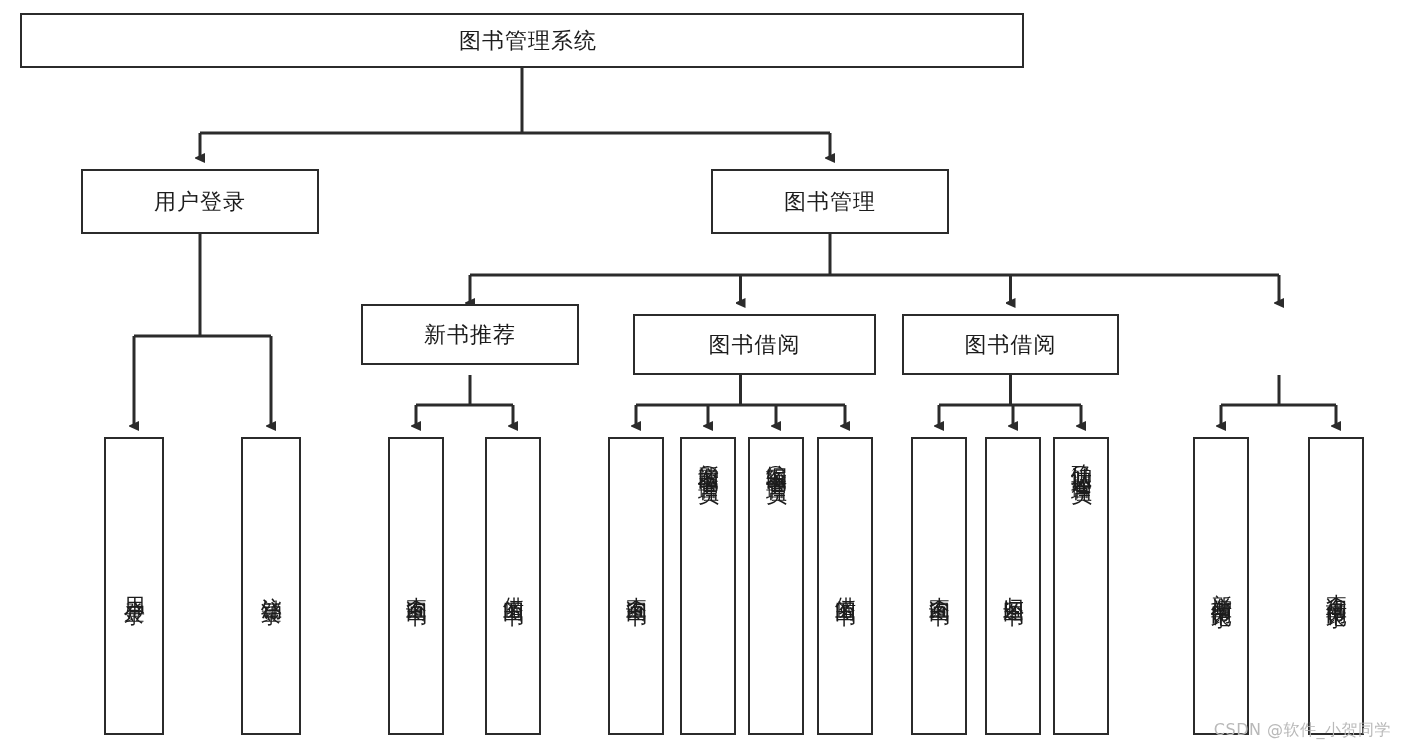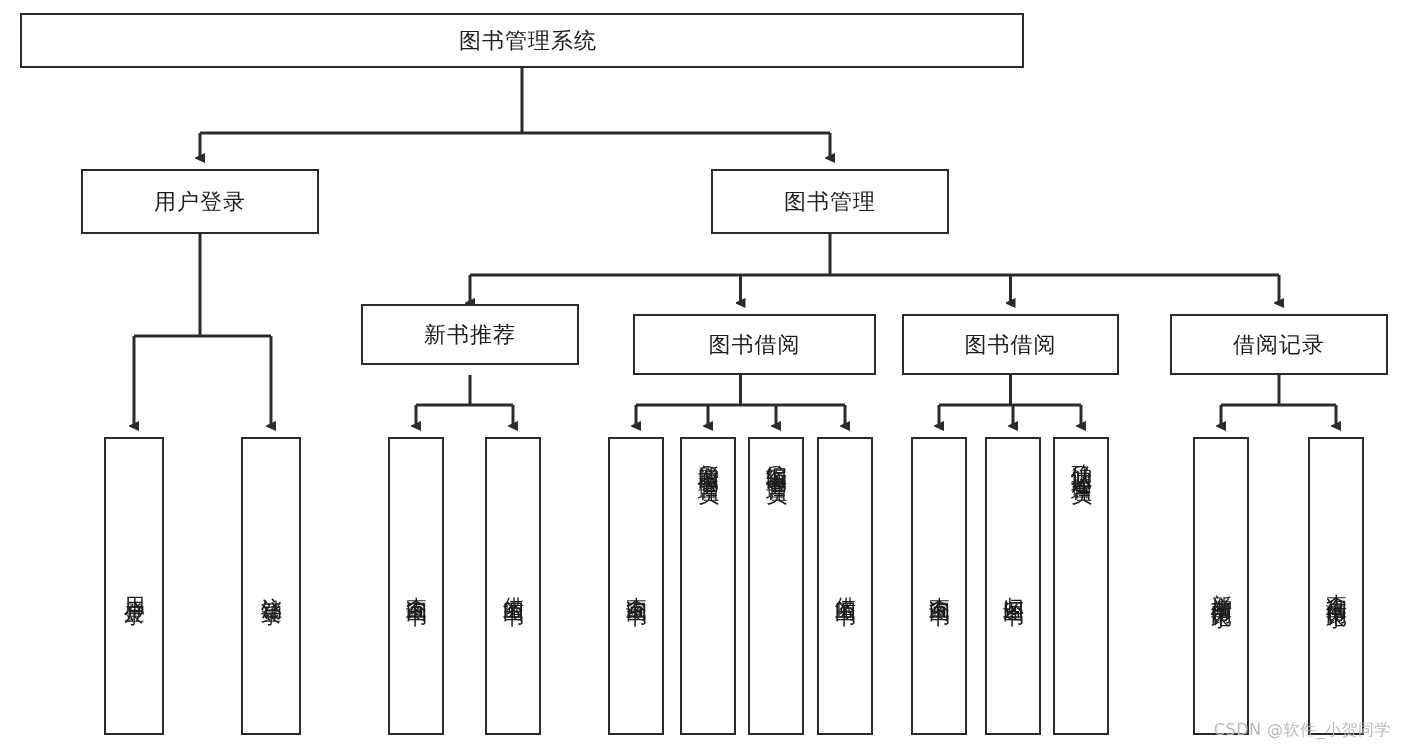--- a/index.html
+++ b/index.html
@@ -133,23 +133,20 @@
 
   <div class="node" style="left:361px; top:304px; width:218px; height:61px;">
     <span class="node-label">新书推荐</span>
   </div>
   <div class="node" style="left:633px; top:314px; width:243px; height:61px;">
     <span class="node-label">图书借阅</span>
   </div>
   <div class="node" style="left:902px; top:314px; width:217px; height:61px;">
     <span class="node-label">图书借阅</span>
   </div>
-  <div class="node" style="left:1170px; top:314px; width:218px; height:61px;">
-    <span class="node-label">借阅记录</span>
-  </div>
 
   <div class="node leaf center-v" style="left:104px; top:437px; width:60px; height:298px;">
     <span class="node-label">用户登录</span>
   </div>
   <div class="node leaf center-v" style="left:241px; top:437px; width:60px; height:298px;">
     <span class="node-label">注销登录</span>
   </div>
   <div class="node leaf center-v" style="left:388px; top:437px; width:56px; height:298px;">
     <span class="node-label">查询图书</span>
   </div>

